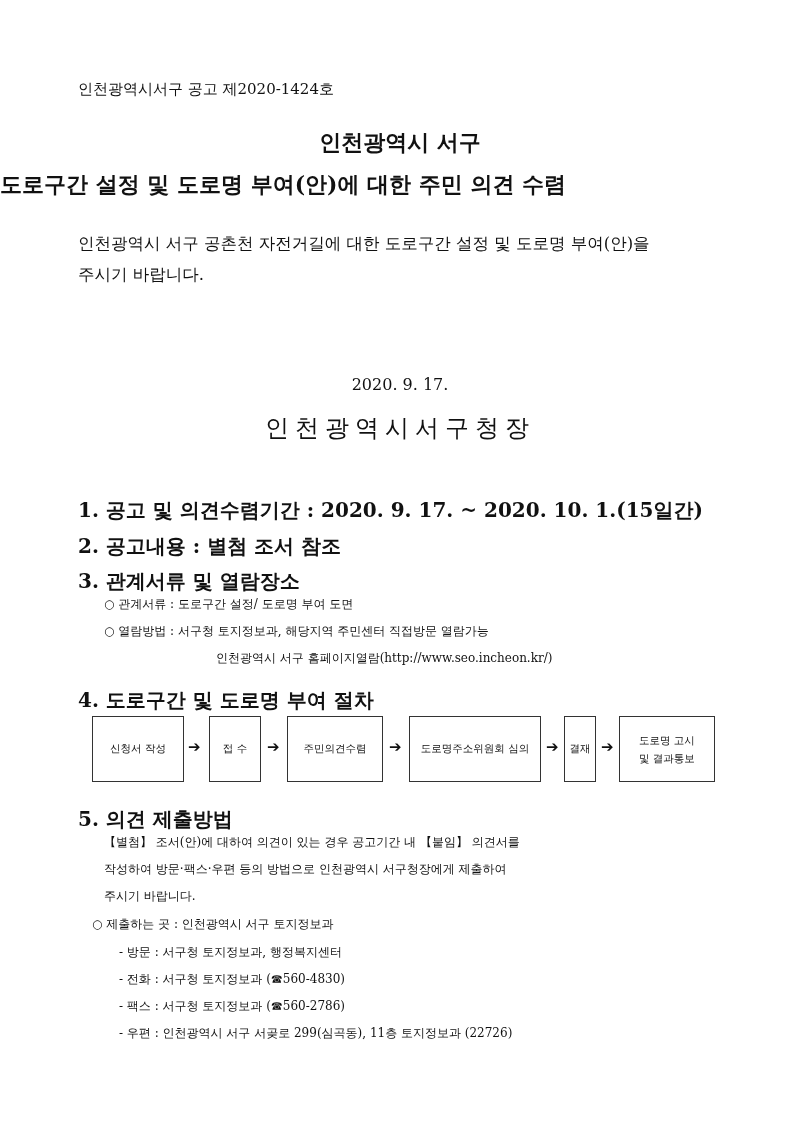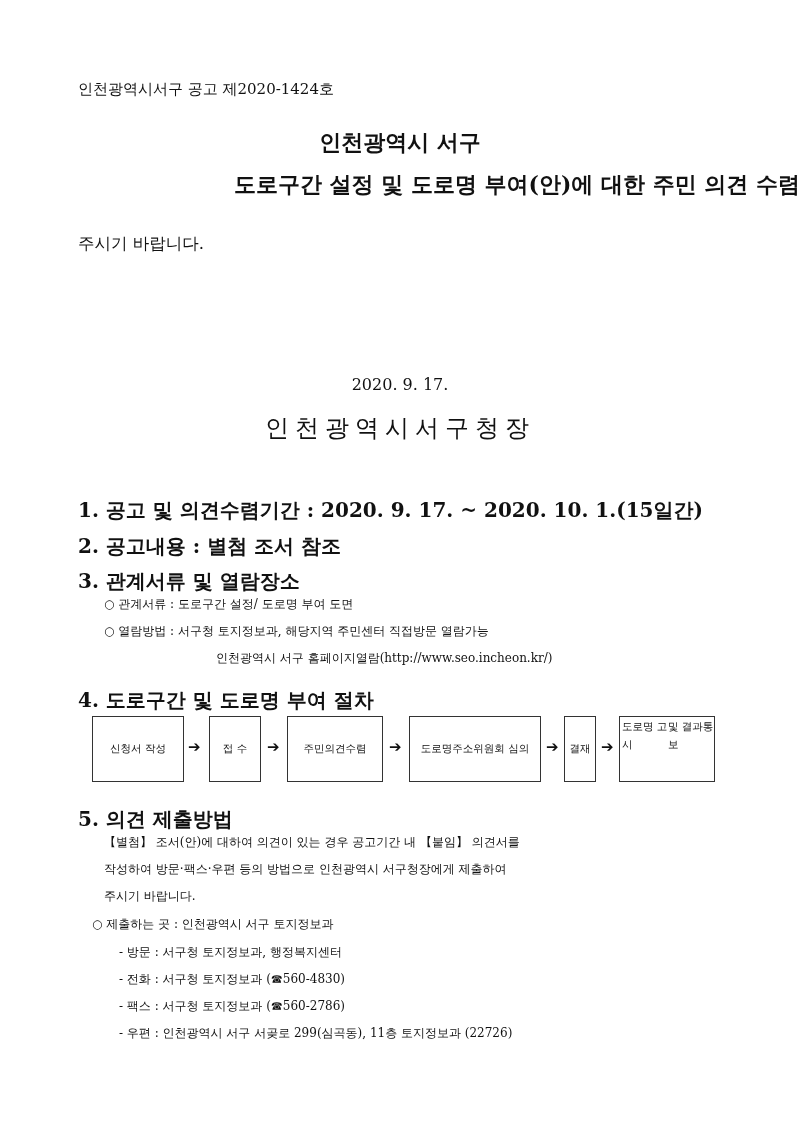--- a/index.html
+++ b/index.html
@@ -1,39 +1,40 @@
 <!DOCTYPE html>
 <html><head>
 <meta charset="utf-8">
 <style>
   html, body { margin:0; padding:0; background:#fff; }
   body { width:800px; height:1131px; position:relative; overflow:hidden;
          font-family:"DejaVu Serif","Liberation Serif",serif; color:#111; }
   .abs { position:absolute; white-space:nowrap; }
   .notice-no { left:78px; top:80px; font-size:15px; }
   .title1 { left:0; width:800px; text-align:center; top:128px; font-size:22px; font-weight:bold; }
-  .title2 { left:0; width:800px; text-align:right; top:170px; font-size:22px; font-weight:bold; }
+  .title2 { left:0; width:800px; text-align:left; top:170px; font-size:22px; font-weight:bold; }
   .intro { left:78px; top:228px; width:645px; font-size:16.5px; line-height:31px; white-space:normal; text-align:justify; }
   .intro p { margin:0; }
   .date { left:0; width:800px; text-align:center; top:375px; font-size:16px; }
   .issuer { left:0; width:800px; text-align:center; top:412px; font-size:24px; letter-spacing:6px; }
   .sec { left:78px; font-size:20px; font-weight:bold; }
   .line { font-size:12px; }
   .flow-box { position:absolute; border:1px solid #333; height:66px; top:716px; display:flex; align-items:center; justify-content:center; font-family:"DejaVu Sans","Liberation Sans",sans-serif; font-size:10.5px; box-sizing:border-box; }
   .flow-arrow { position:absolute; top:738px; font-size:15px; font-weight:bold; font-family:"DejaVu Sans",sans-serif; }
-  .last-box { justify-content:flex-start; padding-left:2px; line-height:18px; white-space:normal; flex-direction:row; align-items:flex-start; }
+  .last-box { justify-content:flex-start; padding-left:19px; line-height:18px; white-space:normal; flex-direction:column; align-items:flex-start; }
 </style>
 </head>
 <body>
 
 <div class="abs notice-no">인천광역시서구 공고 제2020-1424호</div>
 <div class="abs title1">인천광역시 서구</div>
 <div class="abs title2">도로구간 설정 및 도로명 부여(안)에 대한 주민 의견 수렴</div>
 
 <div class="abs intro" style="white-space:nowrap;">
+  <p>인천광역시 서구 공촌천 자전거길에 대한 도로구간 설정 및 도로명 부여(안)을</p>
   <p>주시기 바랍니다.</p>
 </div>
 
 <div class="abs date">2020. 9. 17.</div>
 <div class="abs issuer">인천광역시서구청장</div>
 
 <div class="abs sec" style="top:497px;">1. 공고 및 의견수렴기간 : 2020. 9. 17. ~ 2020. 10. 1.(15일간)</div>
 <div class="abs sec" style="top:533px;">2. 공고내용 : 별첨 조서 참조</div>
 <div class="abs sec" style="top:568px;">3. 관계서류 및 열람장소</div>
 <div class="abs line" style="left:104px;top:596px;">○ 관계서류 : 도로구간 설정/ 도로명 부여 도면</div>

